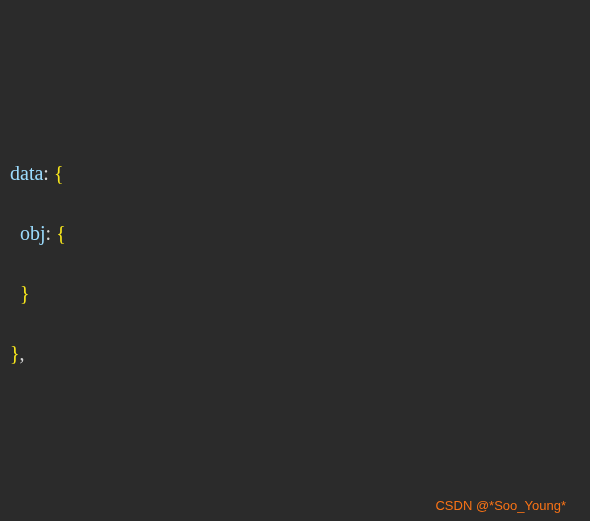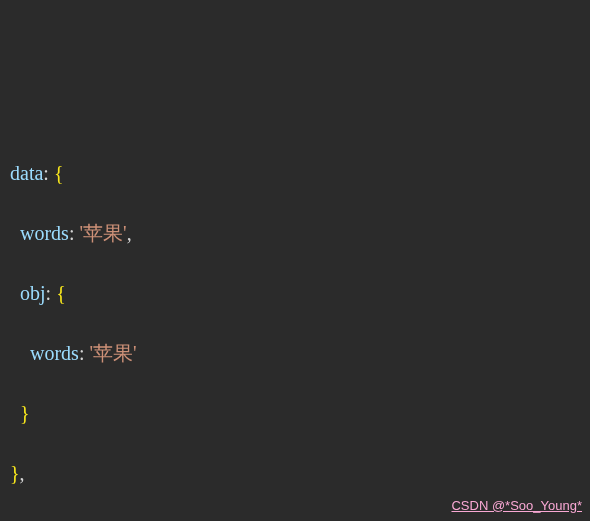--- a/index.html
+++ b/index.html
@@ -23,38 +23,35 @@
       display: block;
       font-family: Liberation Serif, serif;
     }
     .key { color: #9cdcfe; }
     .punct { color: #d4d4d4; }
     .brace { color: #f8e71c; }
     .str { color: #ce9178; }
     .watermark {
       position: absolute;
       bottom: 6px;
-      right: 8px;
+      right: 24px;
       font-size: 13px;
-      color: #f9a8d4;
+      color: #f97316;
       font-family: sans-serif;
       white-space: normal;
-      text-decoration: underline;
     }
   </style>
 </head>
 <body>
 
 
 
 <div>
 <span class="line"><span class="key">data</span><span class="punct">:</span><span> </span><span class="brace">{</span></span>
-<span class="line">  <span class="key">words</span><span class="punct">:</span><span> </span><span class="str">'苹果'</span><span class="punct">,</span></span>
 <span class="line">  <span class="key">obj</span><span class="punct">:</span><span> </span><span class="brace">{</span></span>
-<span class="line">    <span class="key">words</span><span class="punct">:</span><span> </span><span class="str">'苹果'</span></span>
 <span class="line">  <span class="brace">}</span></span>
 <span class="line"><span class="brace">}</span><span class="punct">,</span></span>
 <span class="line"> </span>
 
 
 
 
 
 
 

